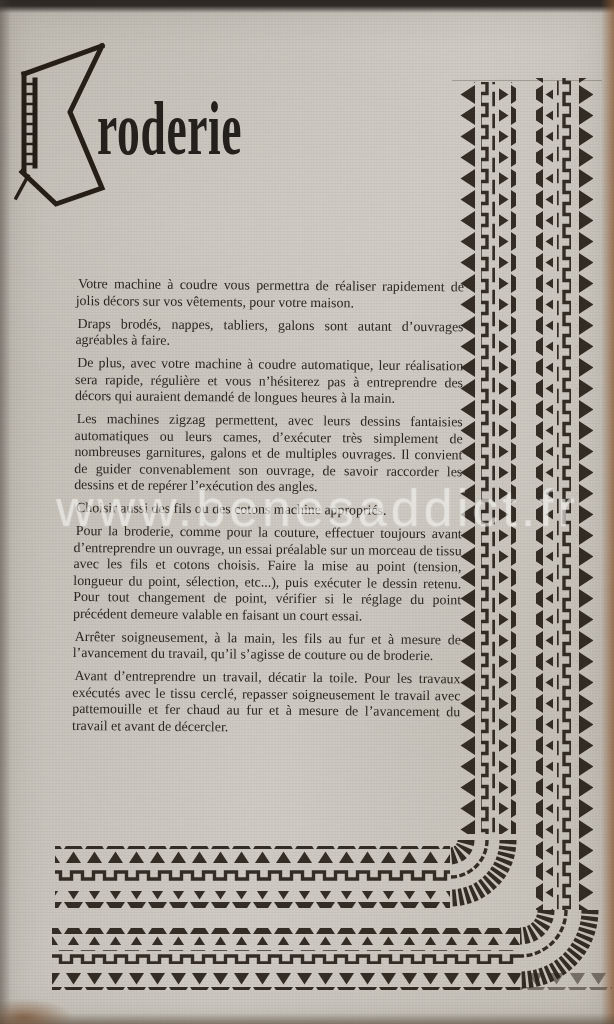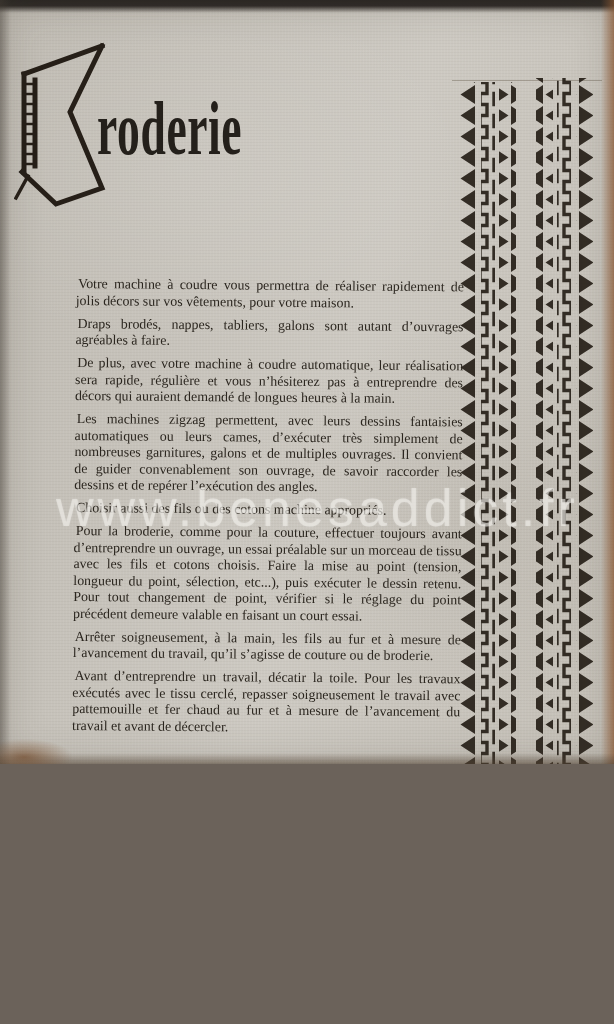--- a/index.html
+++ b/index.html
@@ -1,17 +1,17 @@
 <!DOCTYPE html>
 <html lang="fr"><head>
 <meta charset="utf-8">
 <style>
   html,body{margin:0;padding:0;background:#6b625a;}
   .page{
-    position:relative;width:614px;height:764px;overflow:hidden;
+    position:relative;width:614px;height:1024px;overflow:hidden;
     background-color:#c9c5bd;
     background-image:
       linear-gradient(105deg, rgba(115,108,96,.12) 0%, rgba(255,255,255,.07) 55%, rgba(150,140,125,.10) 100%),
       repeating-linear-gradient(90deg, rgba(255,255,255,.055) 0 1px, rgba(0,0,0,0) 1px 3px),
       repeating-linear-gradient(0deg, rgba(90,84,74,.05) 0 1px, rgba(0,0,0,0) 1px 3px),
       radial-gradient(ellipse 420px 260px at 30% 22%, rgba(255,255,255,.10), rgba(255,255,255,0) 70%),
       radial-gradient(ellipse 380px 300px at 78% 68%, rgba(120,110,95,.09), rgba(120,110,95,0) 65%);
     font-family:"Liberation Serif", serif;
   }
   

